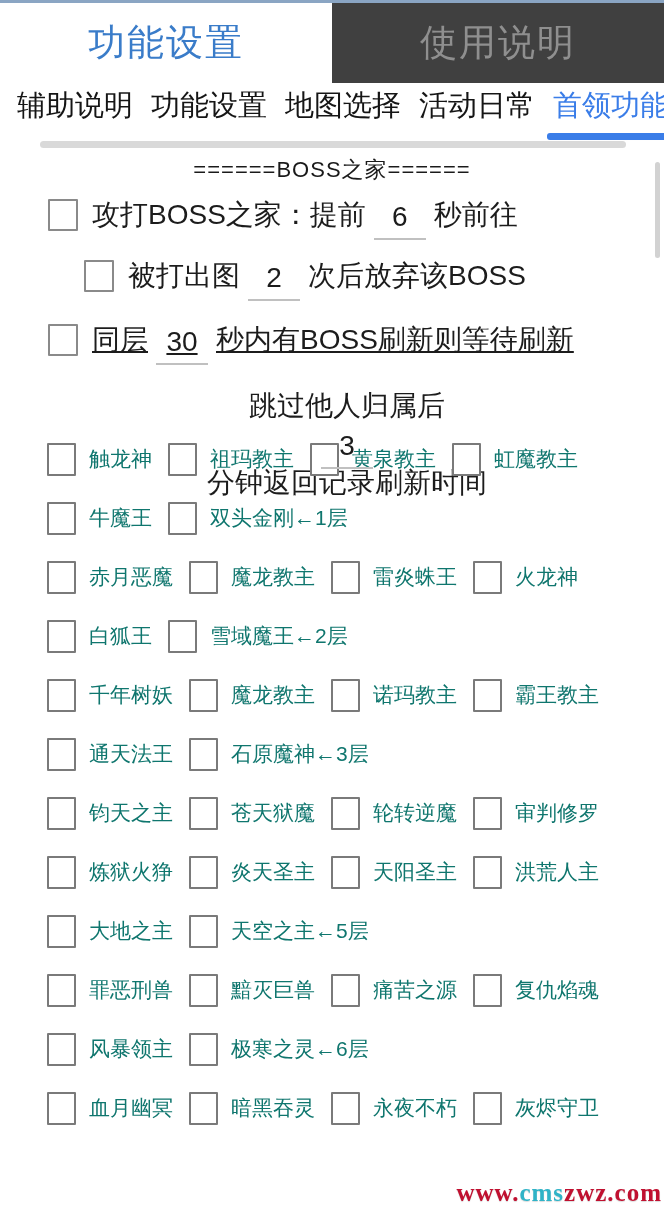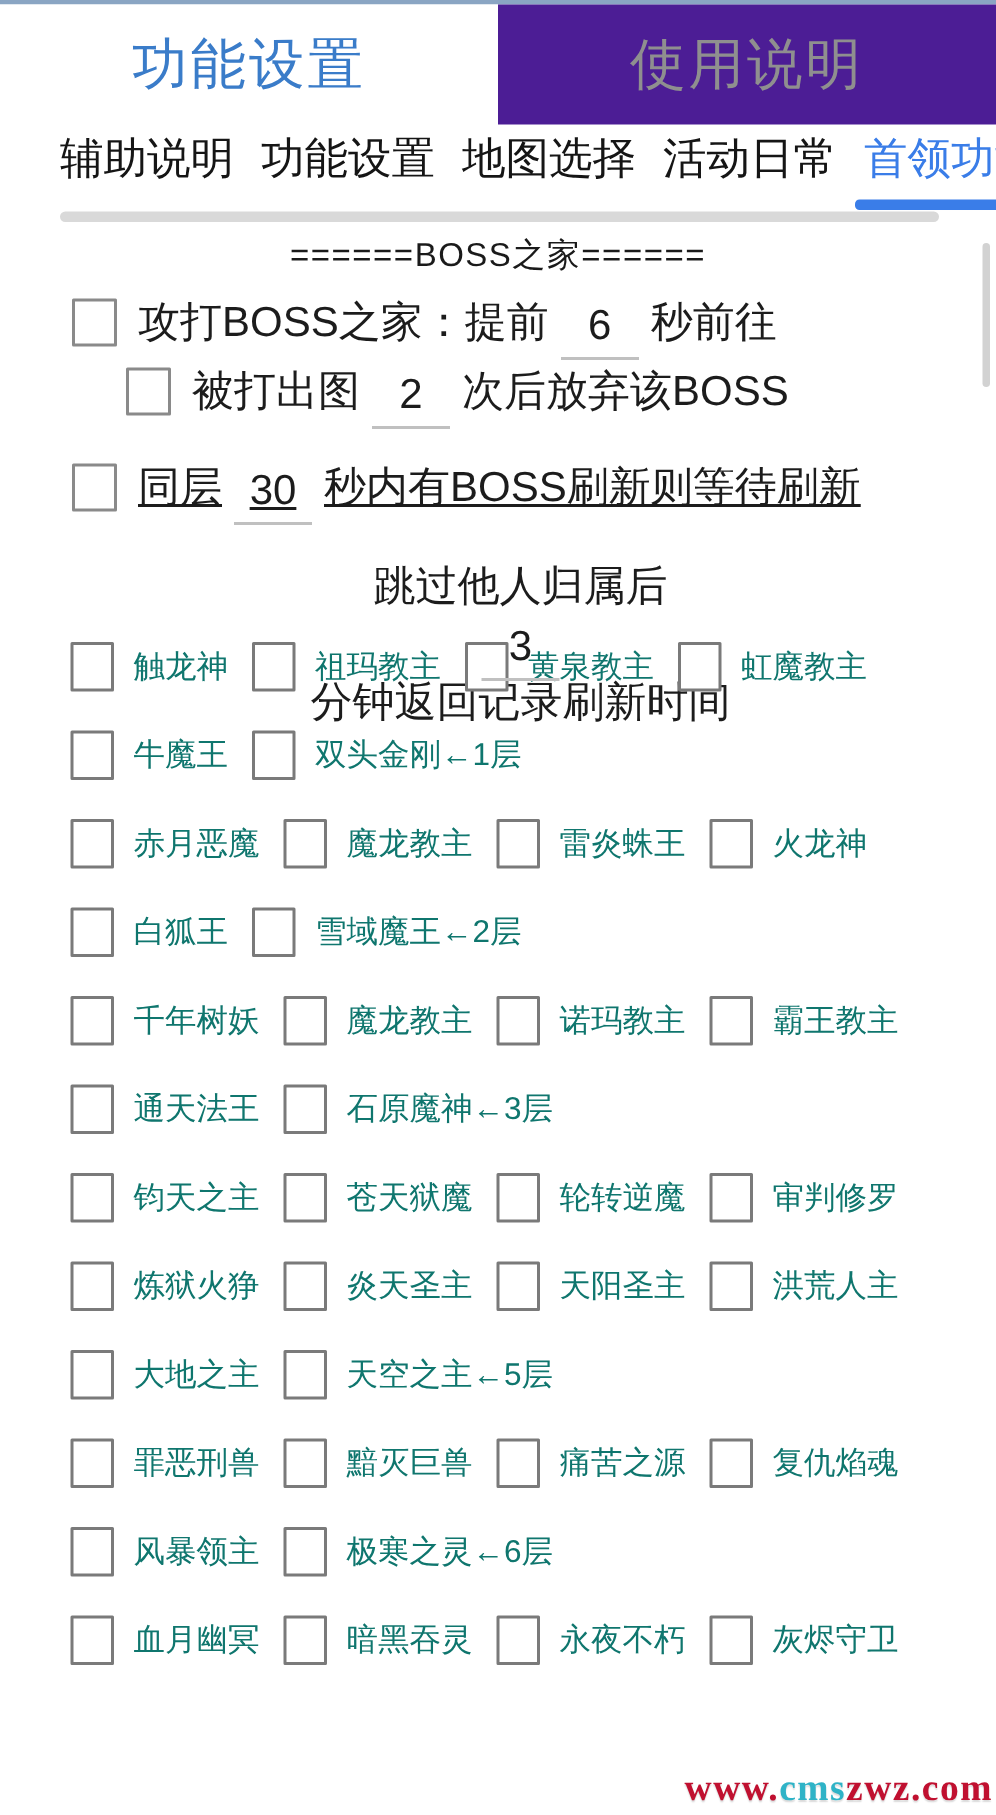--- a/index.html
+++ b/index.html
@@ -9,24 +9,24 @@
     font-family:"Liberation Sans","DejaVu Sans",sans-serif;
     position:relative;overflow:hidden;
     color:#1c1c1c;
   }
   .topstrip{height:3px;background:#8aa5c3;width:100%;}
   
   .tabbar{display:flex;height:80px;width:100%;}
   .tab{flex:1;display:flex;align-items:center;justify-content:center;
        font-size:37px;letter-spacing:2px;cursor:pointer;}
   .tab.active{background:#ffffff;color:#3a7cc9;}
-  .tab.inactive{background:#4c1d95;color:#8f8f8f;}
+  .tab.inactive{background:#404040;color:#8f8f8f;}
   
   .subnav{display:flex;align-items:center;height:46px;padding-left:40px;
-          font-size:29px;color:#151515;}
+          font-size:29px;color:#151515;justify-content:center;}
   .subnav .navitem{margin-right:18px;white-space:nowrap;position:relative;}
   .subnav .navitem.active{color:#3a7de8;}
   .subnav .navitem.active::after{
     content:"";position:absolute;left:-6px;right:-6px;bottom:-14px;height:7px;
     background:#3a7de8;border-radius:3px;}
   .scroll-track{height:7px;background:#d9d9d9;border-radius:4px;
                 margin:12px 38px 0 40px;}
   .v-scrollbar{position:absolute;right:4px;top:162px;width:5px;height:96px;
                background:#d2d2d2;border-radius:3px;}
   
@@ -75,21 +75,21 @@
 
 <div class="content">
   <div class="sec-title">======BOSS之家======</div>
   <div id="options">
       <div class="opt-row" style="margin-top: 8px;">
         <span class="opt-check"></span>
         <span>攻打BOSS之家：提前</span>
         <span class="opt-input">6</span>
         <span>秒前往</span>
       </div>
-      <div class="opt-row" style="margin-top: 6px; padding-left: 36px;">
+      <div class="opt-row" style="margin-top: 21px; padding-left: 36px;">
         <span class="opt-check"></span>
         <span>被打出图</span>
         <span class="opt-input">2</span>
         <span>次后放弃该BOSS</span>
       </div>
       <div class="opt-row" style="margin-top: 24px; text-decoration: underline;">
         <span class="opt-check"></span>
         <span>同层</span>
         <span class="opt-input">30</span>
         <span>秒内有BOSS刷新则等待刷新</span>

